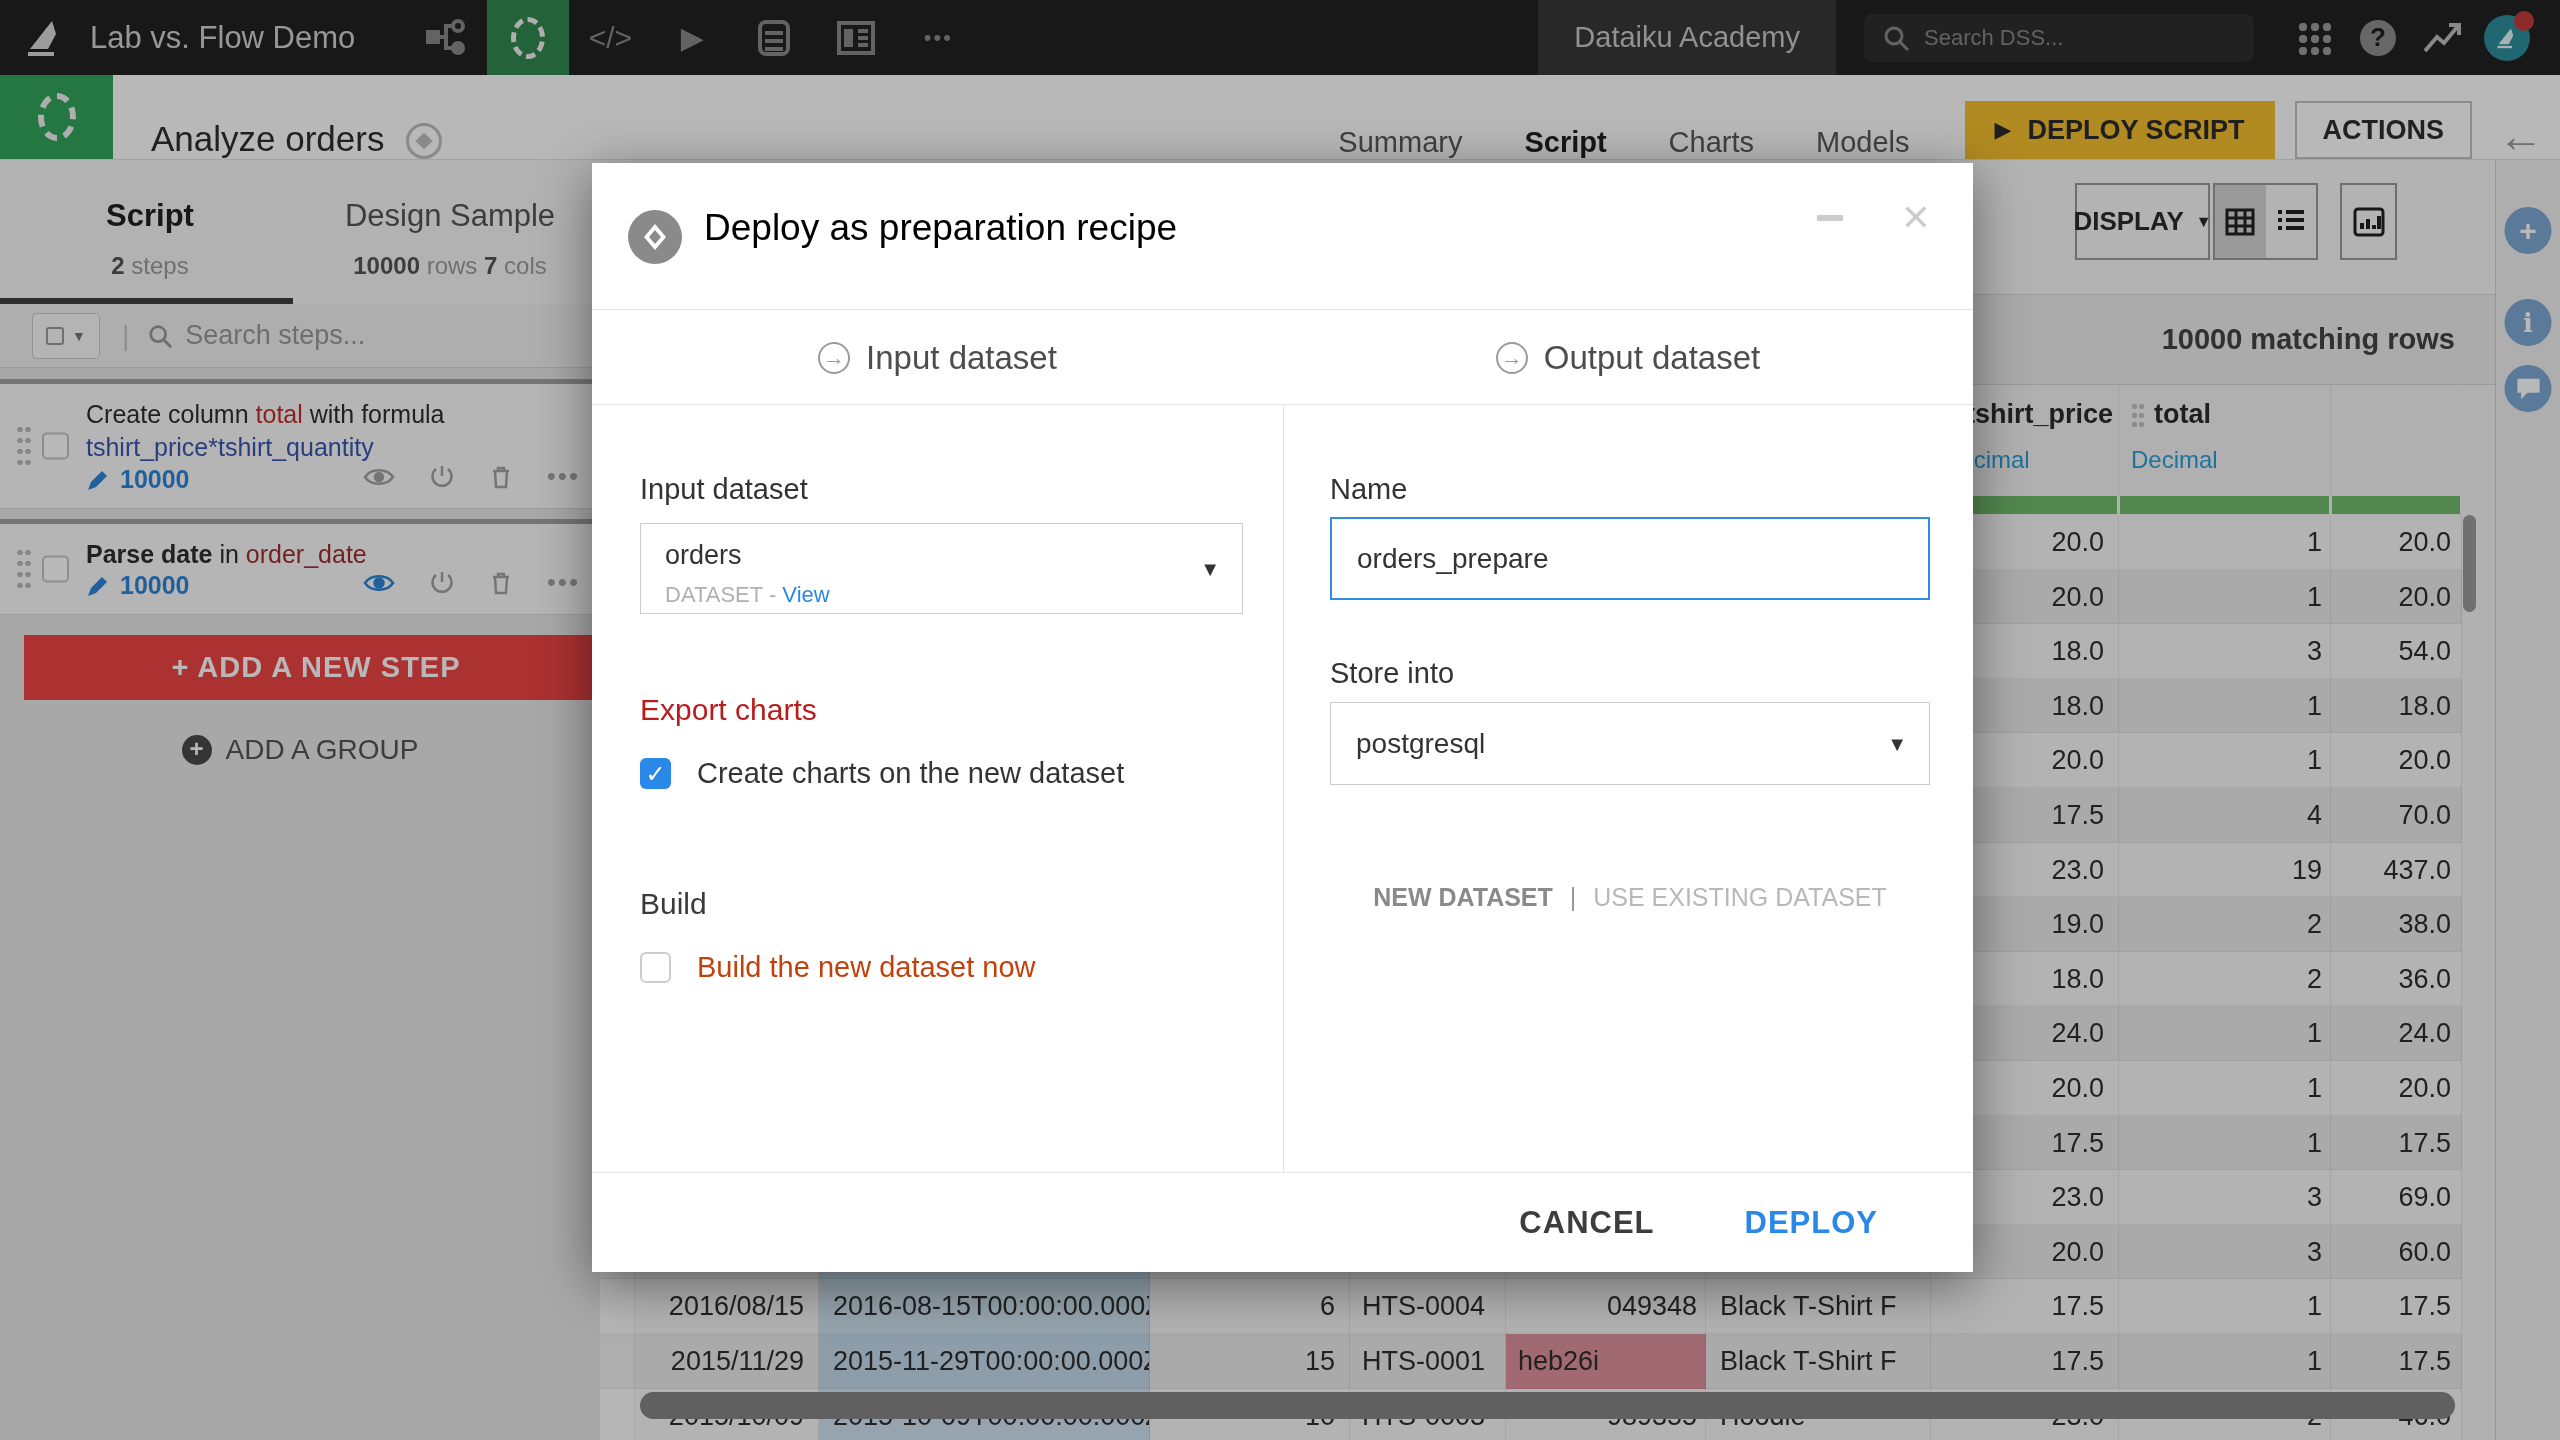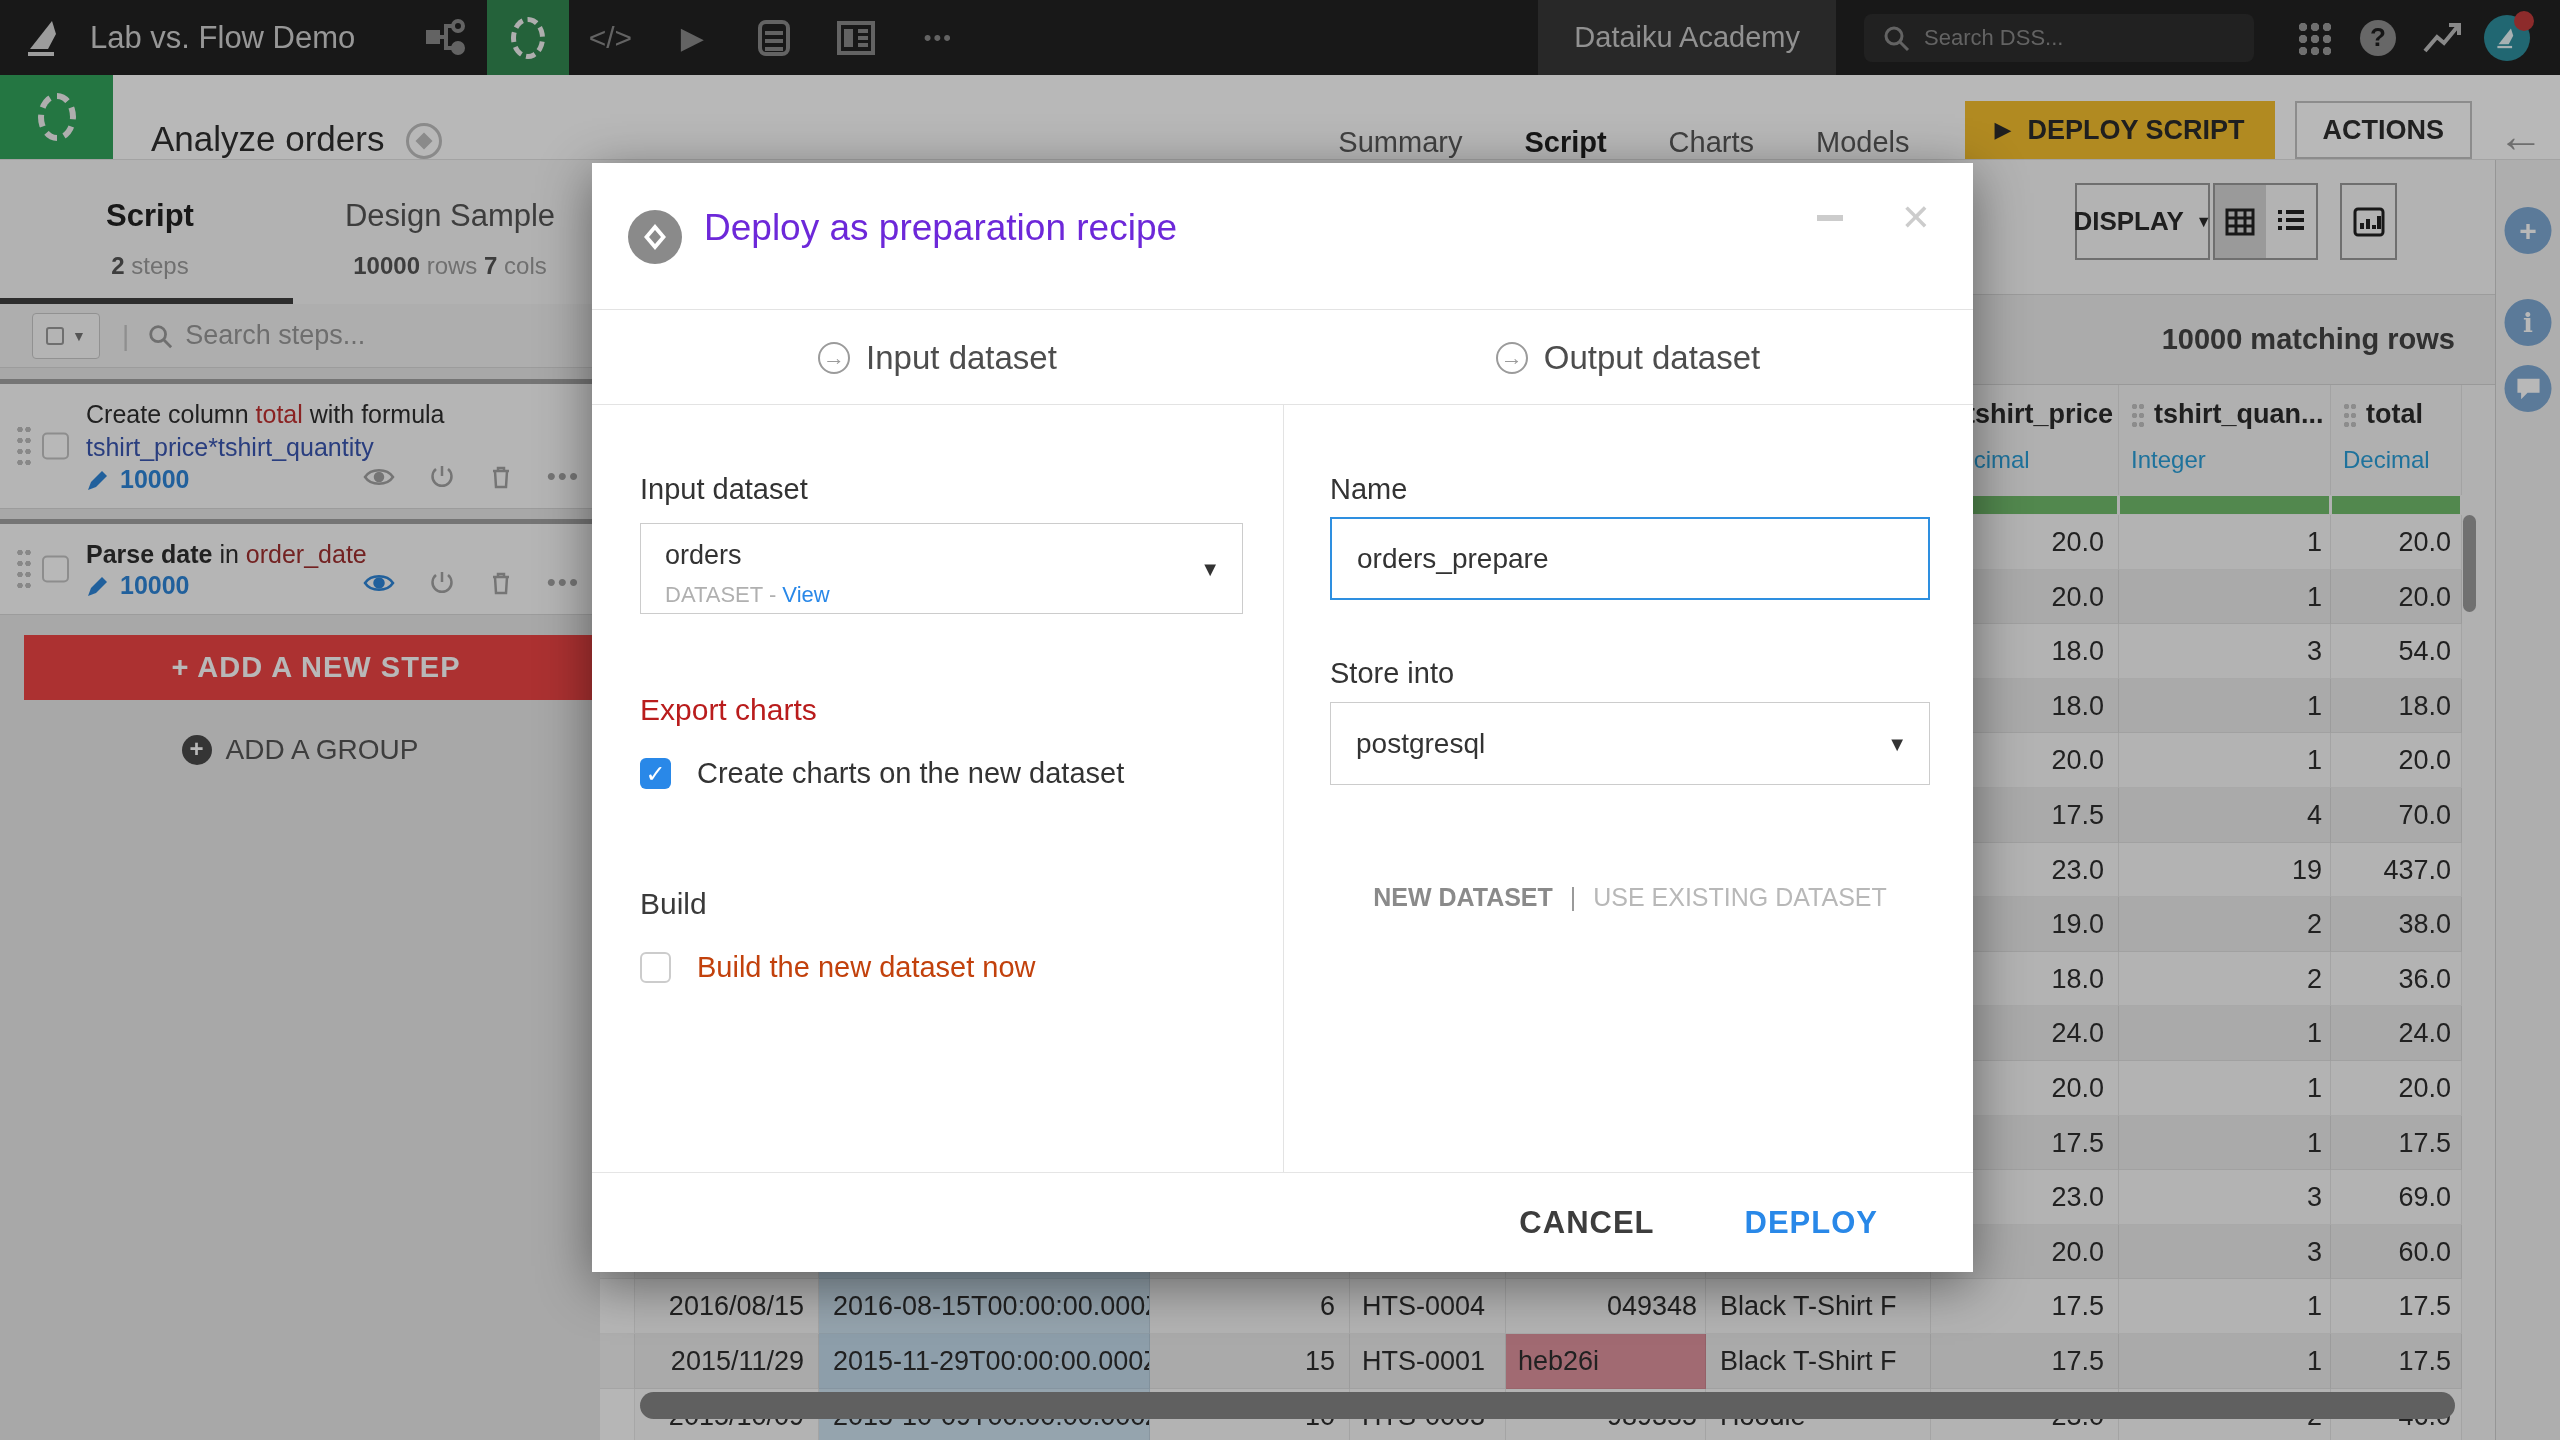--- a/index.html
+++ b/index.html
@@ -111,21 +111,21 @@
   .right-strip { position:absolute; left:2495px; top:160px; width:65px; height:1280px; background:#f2f2f2; border-left:1px solid #d0d0d0; z-index:6; }
   .circle-btn { position:absolute; left:50%; transform:translateX(-50%); width:47px; height:47px; border-radius:50%; background:#7ea9d4; color:#fff; display:flex; align-items:center; justify-content:center; font-size:30px; font-weight:bold; }
 
   
   .dim { position:absolute; left:0; top:0; width:2560px; height:1440px; background:rgba(0,0,0,0.28); z-index:40; }
 
   
   .modal { position:absolute; left:592px; top:163px; width:1381px; height:1109px; background:#fff; z-index:50; box-shadow:0 12px 50px rgba(0,0,0,0.45); }
   .modal-header { position:relative; height:147px; border-bottom:1px solid #e3e3e3; }
   .recipe-icon { position:absolute; left:36px; top:47px; width:54px; height:54px; border-radius:50%; background:#8a8a8a; color:#fff; display:flex; align-items:center; justify-content:center; font-size:28px; }
-  .modal-title { position:absolute; left:112px; top:44px; font-size:37px; color:#6d28d9; }
+  .modal-title { position:absolute; left:112px; top:44px; font-size:37px; color:#000000; }
   .modal-min { position:absolute; right:130px; top:52px; width:26px; height:6px; background:#ccc; }
   .modal-close { position:absolute; right:42px; top:34px; font-size:36px; color:#ccc; }
   .modal-subhead { position:relative; height:95px; border-bottom:1px solid #e3e3e3; }
   .subhead-col { position:absolute; top:0; height:95px; display:flex; align-items:center; justify-content:center; gap:16px; font-size:33px; color:#4d4d4d; }
   .subhead-col.left { left:0; width:691px; }
   .subhead-col.right { left:691px; width:690px; }
   .io-icon { width:32px; height:32px; border:2px solid #9b9b9b; border-radius:50%; color:#9b9b9b; font-size:22px; line-height:28px; text-align:center; }
   .modal-vdiv { position:absolute; left:691px; top:242px; width:1px; height:767px; background:#e3e3e3; }
   .modal-body-label { font-size:29px; color:#333; }
   .mb-left { position:absolute; left:48px; top:242px; width:603px; }
@@ -377,27 +377,20 @@
     <div class="thcell">
       <div class="nm">
           <span class="hdots"></span>
           <span>tshirt_price</span>
         </div>
       <div class="ty">Decimal</div>
     </div>
     <div class="thcell">
       <div class="nm">
           <span class="hdots"></span>
-          <span>tshirt_quan...</span>
-        </div>
-      <div class="ty">Integer</div>
-    </div>
-    <div class="thcell">
-      <div class="nm">
-          <span class="hdots"></span>
           <span>total</span>
         </div>
       <div class="ty">Decimal</div>
     </div>
   </div>
 
   <div class="qbar tgrid">
     <div class="seg"></div>
     <div class="seg">
         <div class="fill"></div>

